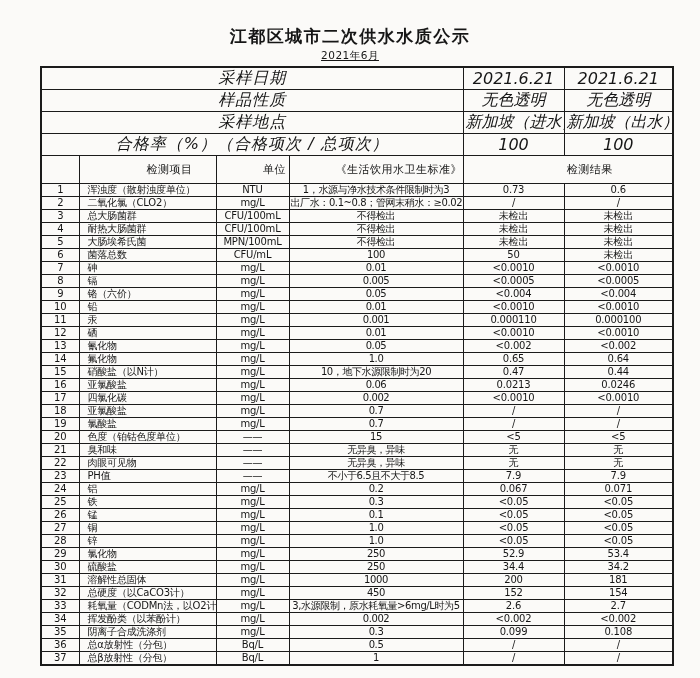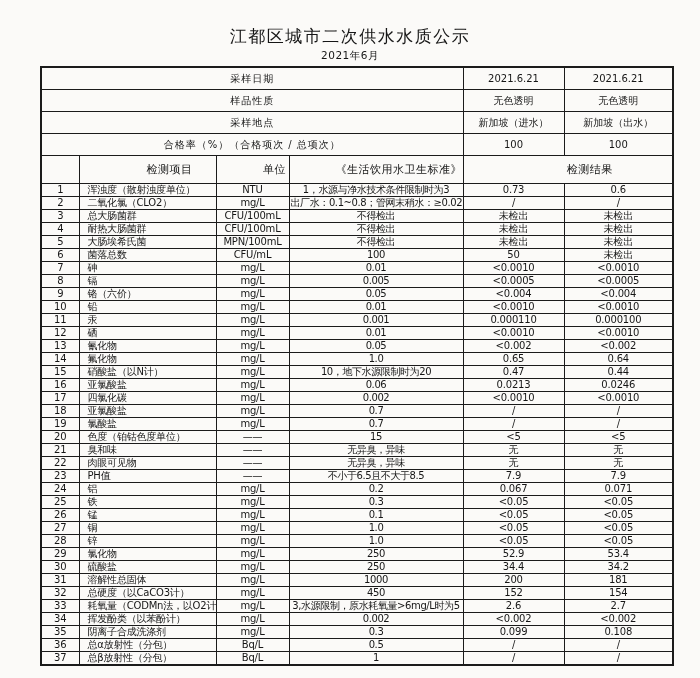--- a/index.html
+++ b/index.html
@@ -8,46 +8,47 @@
     background: #fbfaf8;
     font-family: "DejaVu Sans", "Liberation Sans", sans-serif;
     color: #161616;
     overflow: hidden;
   }
   .sheet { position: relative; width: 700px; height: 678px; }
   .title {
     margin: 25px 0 1px 0;
     text-align: center;
     font-size: 17px;
-    font-weight: normal;
+    font-weight: bold;
     letter-spacing: 1.5px;
   }
   .subtitle {
     text-align: center;
     font-size: 10.5px;
     margin: 0 0 3px 0;
     letter-spacing: 0.5px;
+    text-decoration: underline;
   }
   table.report {
     border-collapse: collapse;
     table-layout: fixed;
     margin-left: 40px;
     width: 632px;
     border: 2px solid #1b1b1b;
   }
   .report td, .report th {
     border: 1px solid #1b1b1b;
     text-align: center;
     vertical-align: middle;
     padding: 0 2px;
     white-space: nowrap;
     overflow: hidden;
     font-weight: normal;
   }
-  #info-rows td { height: 21px; font-size: 10px; }
+  #info-rows td { height: 21px; font-size: 16px; font-style: italic; }
   #info-rows td[colspan] { letter-spacing: 1px; }
   tr.cols th { height: 27px; font-size: 11px; letter-spacing: 0.5px; padding-left: 46px; }
   #data-rows td {
     height: 12px;
     font-size: 10px;
     line-height: 1;
     padding: 0 1px;
     letter-spacing: -0.2px;
   }
   #data-rows td:nth-child(2) { text-align: left; padding-left: 8px; }

